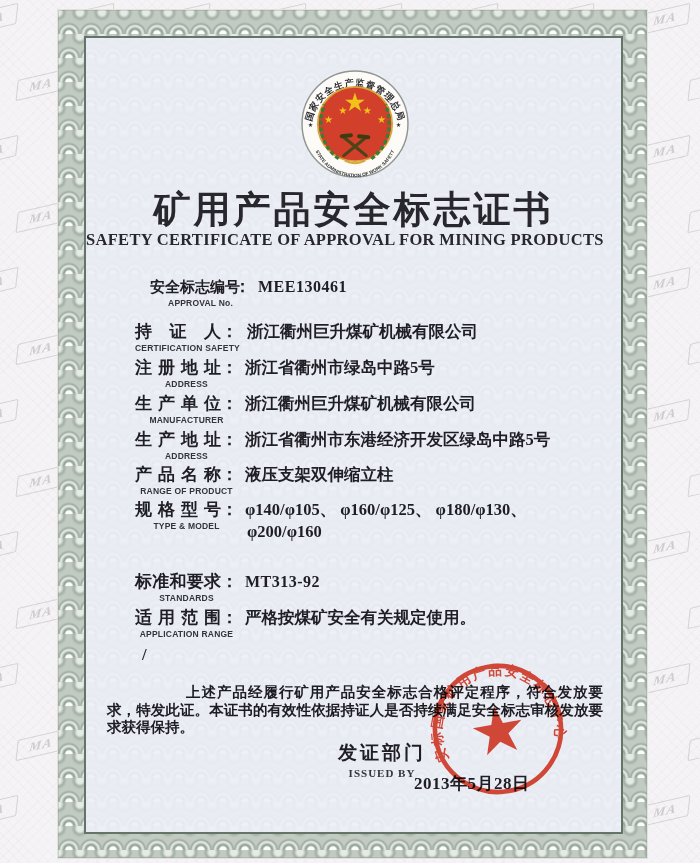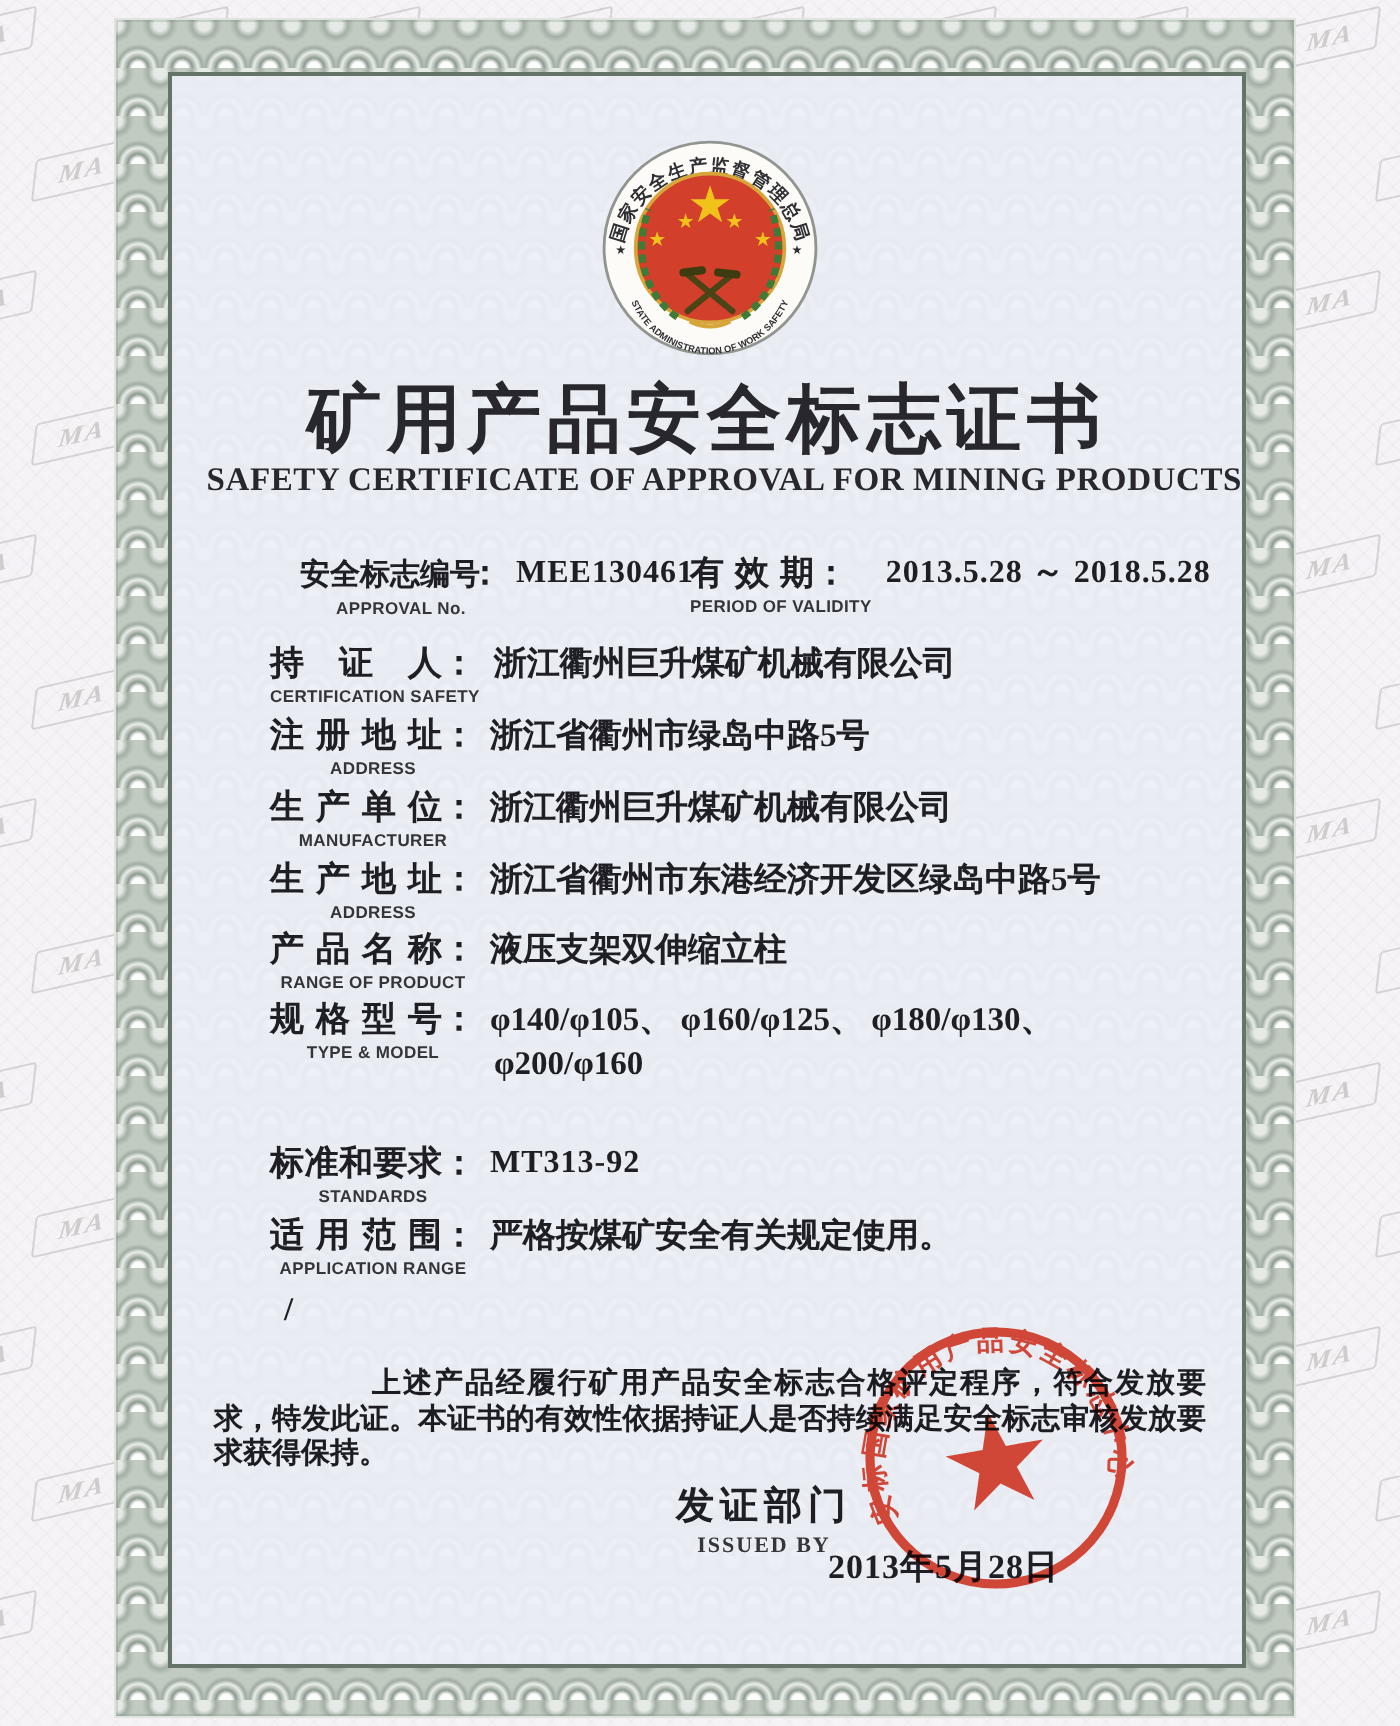--- a/index.html
+++ b/index.html
@@ -36,21 +36,21 @@
   #cert{
     position:absolute;left:84px;top:36px;width:535px;height:794px;z-index:3;
     background:rgba(237,239,246,.92);
     border:2px solid #647466;
   }
   .abs{position:absolute;}
   
   #emblem{left:214px;top:31px;width:110px;height:110px;}
   
   #title-zh{left:0;top:147px;width:100%;text-align:center;font-size:37px;font-weight:bold;letter-spacing:3px;color:#27272d;white-space:nowrap;}
-  #title-en{left:0;top:192px;width:100%;text-align:right;font-size:16.5px;font-weight:bold;letter-spacing:.3px;color:#27272d;white-space:nowrap;}
+  #title-en{left:0;top:192px;width:100%;text-align:left;font-size:16.5px;font-weight:bold;letter-spacing:.3px;color:#27272d;white-space:nowrap;}
   
   .row{position:absolute;left:49px;display:flex;align-items:flex-start;white-space:nowrap;}
   .lab .zh{font-weight:bold;font-size:17px;line-height:20px;}
   .jl{display:inline-block;width:86px;text-align:justify;text-align-last:justify;}
   .colon{font-weight:bold;}
   .en{font-family:"Liberation Sans", sans-serif;font-size:8.5px;line-height:10px;color:#34343b;letter-spacing:.2px;margin-top:1px;font-weight:bold;text-align:center;}
   .val{font-size:16.5px;font-weight:600;line-height:20px;margin-left:7px;}
   .num{font-size:16px;font-weight:bold;letter-spacing:.5px;}
   .jl-sm{width:84px;font-size:15px;}
   .jl-xs{width:62px;}
@@ -207,27 +207,20 @@
   <div id="title-zh" class="abs">矿用产品安全标志证书</div>
   <div id="title-en" class="abs">SAFETY CERTIFICATE OF APPROVAL FOR MINING PRODUCTS</div>
 
   <div class="row" style="top:239px;left:64px;">
     <div class="lab">
       <div class="zh"><span class="jl jl-sm">安全标志编号</span><span class="colon">：</span></div>
       <div class="en">APPROVAL No.</div>
     </div>
     <div class="val num">MEE130461</div>
   </div>
-  <div class="row" style="top:239px;left:259px;">
-    <div class="lab">
-      <div class="zh"><span class="jl jl-xs">有效期</span><span class="colon">：</span></div>
-      <div class="en">PERIOD OF VALIDITY</div>
-    </div>
-    <div class="val num">2013.5.28 ～ 2018.5.28</div>
-  </div>
 
   <div class="row" style="top:284px;">
     <div class="lab">
       <div class="zh"><span class="jl">持证人</span><span class="colon">：</span></div>
       <div class="en">CERTIFICATION SAFETY</div>
     </div>
     <div class="val">浙江衢州巨升煤矿机械有限公司</div>
   </div>
 
   <div class="row" style="top:320px;">

